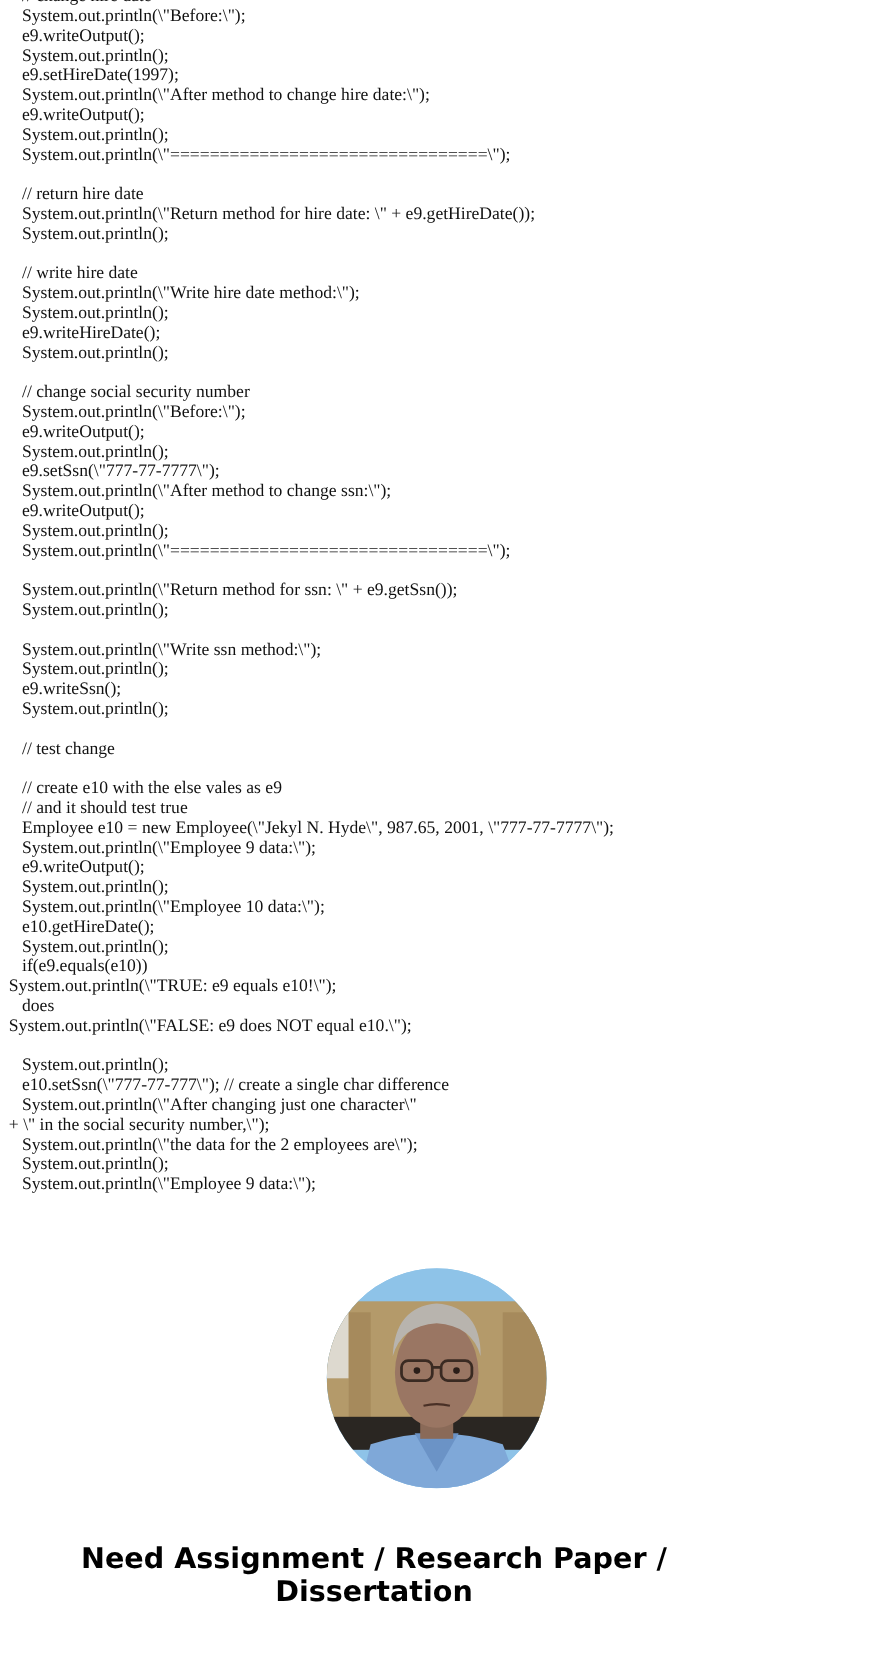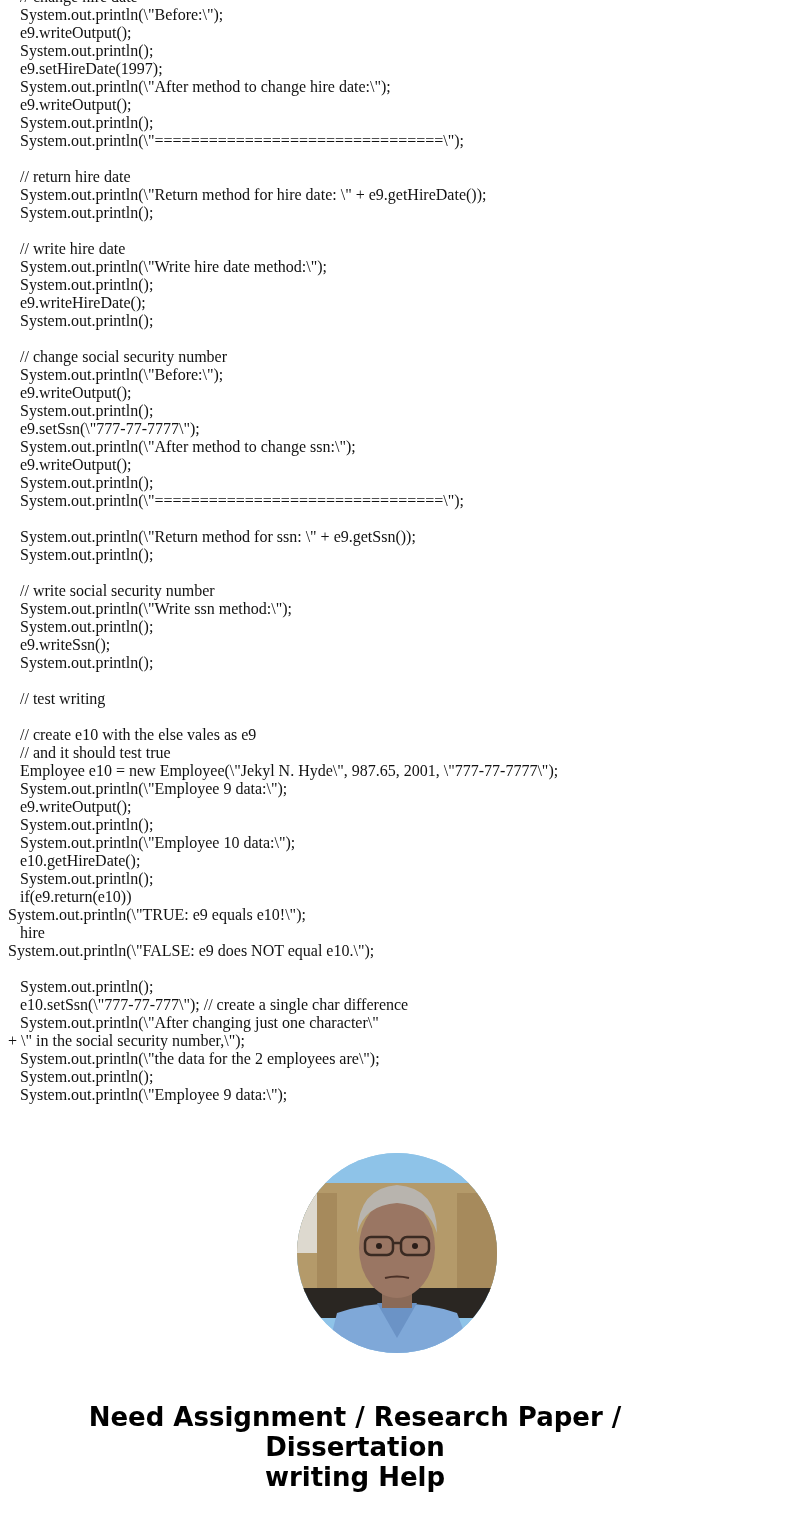--- a/index.html
+++ b/index.html
@@ -43,21 +43,20 @@
       position: absolute;
       left: 0;
       top: 1402px;
       width: 680px;
       text-align: center;
       font-family: "DejaVu Sans", sans-serif;
       font-weight: bold;
       font-size: 26px;
       line-height: 30px;
       color: #000000;
-      margin-left: 15px;
     }
     .promo-line { display: block; }
   </style>
 </head>
 <body>
 
 <div class="code-block" id="code-block">
     <div class="code-line">   // change hire date</div>
     <div class="code-line">   System.out.println(\"Before:\");</div>
     <div class="code-line">   e9.writeOutput();</div>
@@ -84,40 +83,39 @@
     <div class="code-line">   System.out.println();</div>
     <div class="code-line">   e9.setSsn(\"777-77-7777\");</div>
     <div class="code-line">   System.out.println(\"After method to change ssn:\");</div>
     <div class="code-line">   e9.writeOutput();</div>
     <div class="code-line">   System.out.println();</div>
     <div class="code-line">   System.out.println(\"================================\");</div>
     <div class="code-line"></div>
     <div class="code-line">   System.out.println(\"Return method for ssn: \" + e9.getSsn());</div>
     <div class="code-line">   System.out.println();</div>
     <div class="code-line"></div>
-    <div class="code-line">   // write social security number</div>
     <div class="code-line">   System.out.println(\"Write ssn method:\");</div>
     <div class="code-line">   System.out.println();</div>
     <div class="code-line">   e9.writeSsn();</div>
     <div class="code-line">   System.out.println();</div>
     <div class="code-line"></div>
-    <div class="code-line">   // test writing</div>
+    <div class="code-line">   // test change</div>
     <div class="code-line"></div>
     <div class="code-line">   // create e10 with the else vales as e9</div>
     <div class="code-line">   // and it should test true</div>
     <div class="code-line">   Employee e10 = new Employee(\"Jekyl N. Hyde\", 987.65, 2001, \"777-77-7777\");</div>
     <div class="code-line">   System.out.println(\"Employee 9 data:\");</div>
     <div class="code-line">   e9.writeOutput();</div>
     <div class="code-line">   System.out.println();</div>
     <div class="code-line">   System.out.println(\"Employee 10 data:\");</div>
     <div class="code-line">   e10.getHireDate();</div>
     <div class="code-line">   System.out.println();</div>
-    <div class="code-line">   if(e9.return(e10))</div>
+    <div class="code-line">   if(e9.equals(e10))</div>
     <div class="code-line">System.out.println(\"TRUE: e9 equals e10!\");</div>
-    <div class="code-line">   hire</div>
+    <div class="code-line">   does</div>
     <div class="code-line">System.out.println(\"FALSE: e9 does NOT equal e10.\");</div>
     <div class="code-line"></div>
     <div class="code-line">   System.out.println();</div>
     <div class="code-line">   e10.setSsn(\"777-77-777\"); // create a single char difference</div>
     <div class="code-line">   System.out.println(\"After changing just one character\"</div>
     <div class="code-line">+ \" in the social security number,\");</div>
     <div class="code-line">   System.out.println(\"the data for the 2 employees are\");</div>
     <div class="code-line">   System.out.println();</div>
     <div class="code-line">   System.out.println(\"Employee 9 data:\");</div>
   </div>
@@ -139,14 +137,13 @@
     <rect x="104" y="84" width="28" height="18" rx="6" fill="none" stroke="#3a2a22" stroke-width="2.5"></rect>
     <line x1="96" y1="90" x2="104" y2="90" stroke="#3a2a22" stroke-width="2.5"></line>
     <circle cx="82" cy="93" r="3" fill="#2a1d18"></circle>
     <circle cx="118" cy="93" r="3" fill="#2a1d18"></circle>
     <path d="M88 125 Q100 122 112 125" stroke="#4a3026" stroke-width="2" fill="none"></path>
   </svg>
 </div>
 
 <div class="promo">
   <span class="promo-line">Need Assignment / Research Paper / Dissertation</span>
-  <span class="promo-line">writing Help</span>
 </div>
 
 </body></html>

